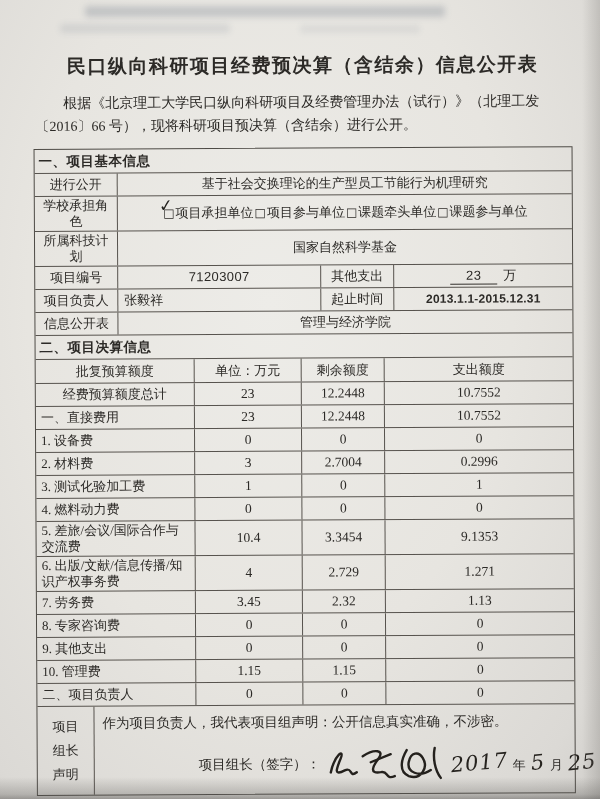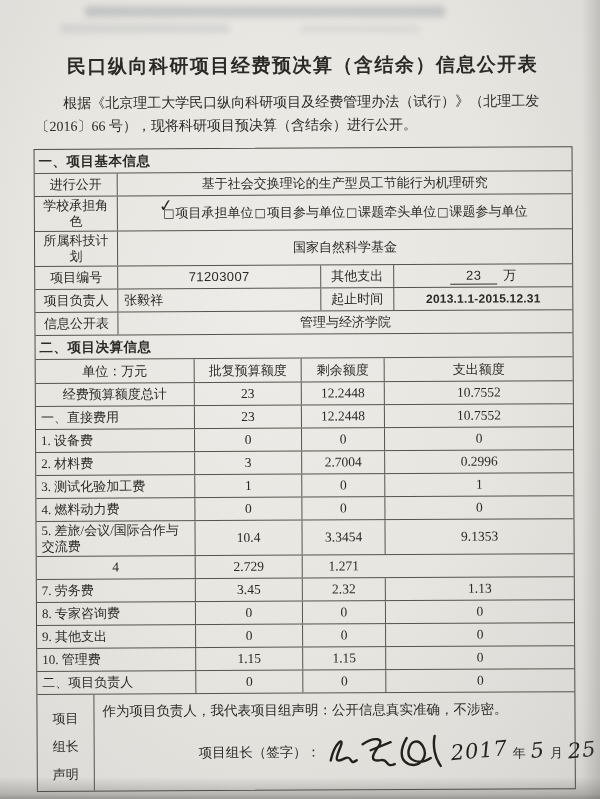--- a/index.html
+++ b/index.html
@@ -72,21 +72,21 @@
   .brow{min-height:22px;}
   .brow .bl{justify-content:flex-start;padding-left:5px;}
   .brow.center-label .bl{justify-content:center;padding-left:3px;}
   .bval{justify-content:center;font-family:"Liberation Serif","DejaVu Serif",serif;font-size:13.5px;}
   .colhead{min-height:23px;}
   .colhead .cell{justify-content:center;}
   
   .gd{grid-template-columns:56px 1fr;}
   .decl{min-height:88px;}
   .decl-side{flex-direction:column;justify-content:space-evenly;align-items:center;padding:6px 0;}
-  .decl-side span{display:block;line-height:20px;margin-top:8px;}
+  .decl-side span{display:block;line-height:20px;}
   .decl-main{flex-direction:column;align-items:stretch;justify-content:flex-start;padding:7px 6px 4px 8px;}
   .statement{font-size:13.5px;line-height:20px;}
   .sign-row{display:flex;align-items:center;margin-top:10px;padding-left:96px;}
   .sign-label{font-size:13.5px;white-space:nowrap;}
   .signature-svg{margin-left:2px;}
   .date-group{margin-left:auto;margin-right:6px;display:flex;align-items:baseline;white-space:nowrap;}
   .hw{font-size:21px;font-style:italic;color:#26231f;transform:rotate(-5deg);display:inline-block;
       font-family:"DejaVu Serif",serif;letter-spacing:1px;}
   .dchar{font-size:13px;margin:0 5px;}
 </style>
@@ -167,22 +167,22 @@
       <div class="trow g2 s1row">
         <div class="cell lab">信息公开表</div>
         <div class="cell val-c">管理与经济学院</div>
       </div>
 
       <div class="trow">
         <div class="sec-header">二、项目决算信息</div>
       </div>
 
       <div class="trow gb colhead">
+        <div class="cell">批复预算额度</div>
         <div class="cell">单位：万元</div>
-        <div class="cell">批复预算额度</div>
         <div class="cell">剩余额度</div>
         <div class="cell">支出额度</div>
       </div>
 
       <div class="trow gb brow center-label">
         <div class="cell bl">经费预算额度总计</div>
         <div class="cell bval">23</div>
         <div class="cell bval">12.2448</div>
         <div class="cell bval">10.7552</div>
       </div>
@@ -216,20 +216,21 @@
         <div class="cell bval">0</div>
         <div class="cell bval">0</div>
       </div>
       <div class="trow gb brow">
         <div class="cell bl">5. 差旅/会议/国际合作与交流费</div>
         <div class="cell bval">10.4</div>
         <div class="cell bval">3.3454</div>
         <div class="cell bval">9.1353</div>
       </div>
       <div class="trow gb brow">
+        <div class="cell bl">6. 出版/文献/信息传播/知识产权事务费</div>
         <div class="cell bval">4</div>
         <div class="cell bval">2.729</div>
         <div class="cell bval">1.271</div>
       </div>
       <div class="trow gb brow">
         <div class="cell bl">7. 劳务费</div>
         <div class="cell bval">3.45</div>
         <div class="cell bval">2.32</div>
         <div class="cell bval">1.13</div>
       </div>

